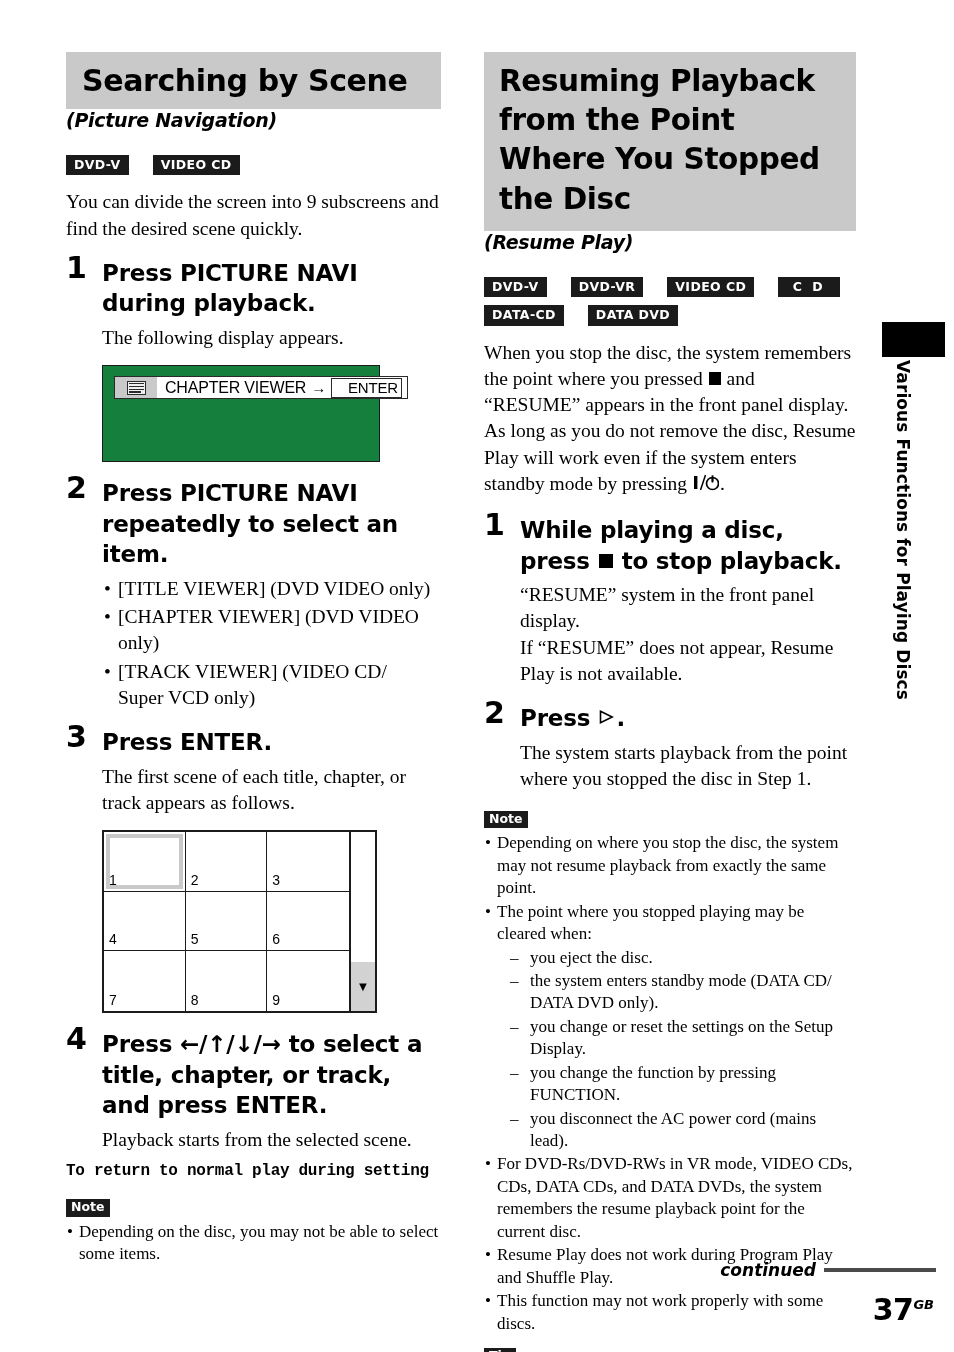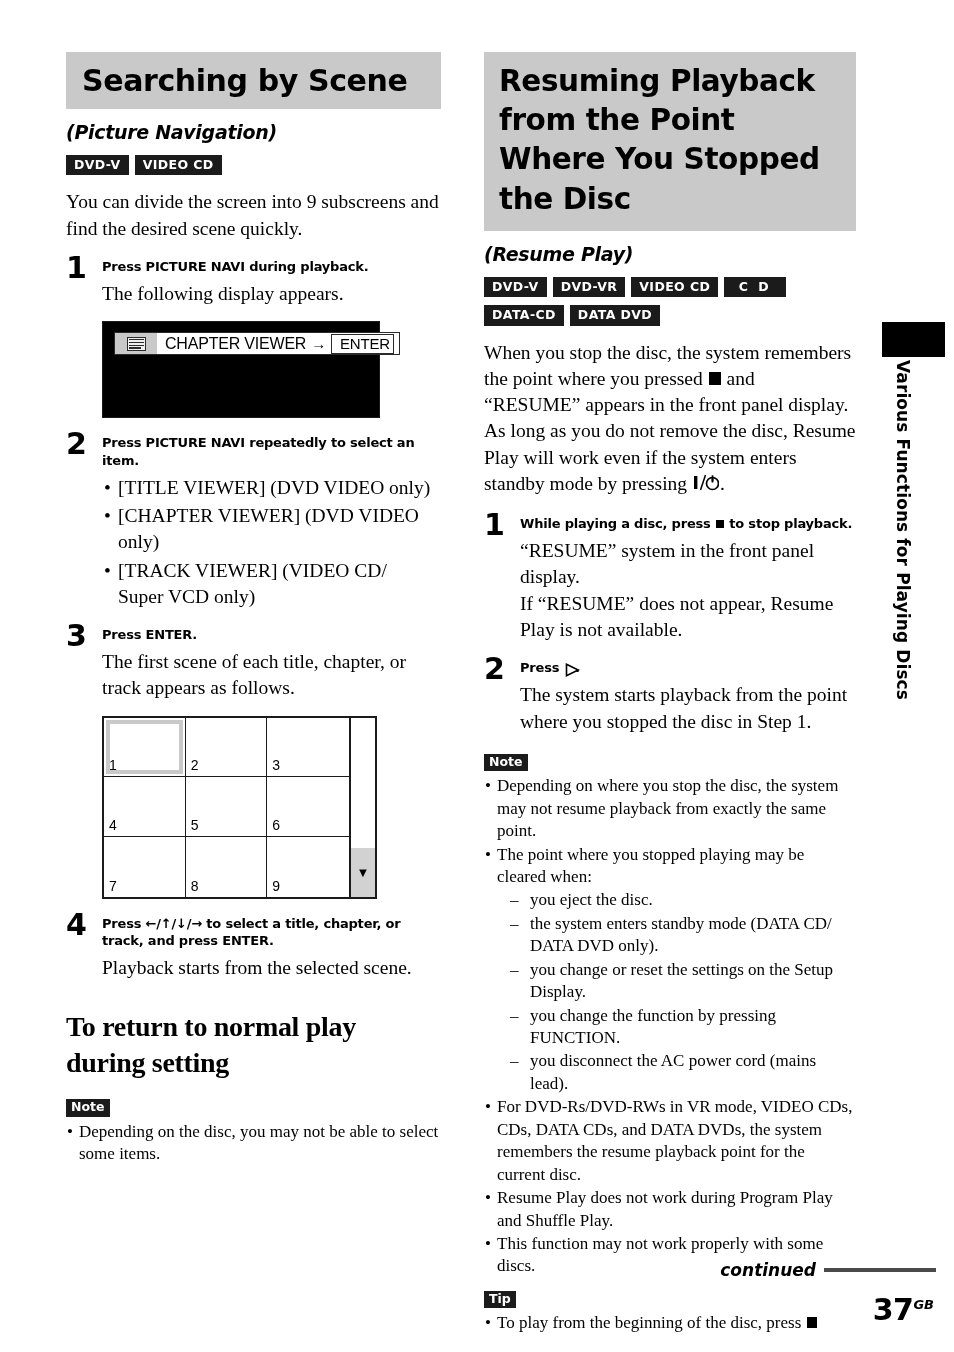--- a/index.html
+++ b/index.html
@@ -29,26 +29,26 @@
     letter-spacing:-0.4px;
     padding:9px 0 9px 16px;
   }
   .sec-head.tall { font-size:29.5px; line-height:1.33; padding:10px 14px 12px 15px; }
 
   .sec-sub {
     font-family:"DejaVu Sans", sans-serif;
     font-weight:700;
     font-style:italic;
     font-size:19px;
-    margin-top:12px;
+    margin-top:0;
     letter-spacing:-0.3px;
   }
 
   
-  .badges { margin-top:12px; display:flex; flex-wrap:wrap; gap:8px 6px; }
+  .badges { margin-top:24px; display:flex; flex-wrap:wrap; gap:8px 24px; }
   .badge {
     background:#1b1b1b;
     color:#ffffff;
     font-family:"DejaVu Sans", sans-serif;
     font-weight:700;
     font-size:12.5px;
     letter-spacing:0.4px;
     padding:3px 8px 3px 8px;
     line-height:1.15;
     white-space:nowrap;
@@ -74,47 +74,47 @@
     font-size:30px;
     line-height:0.95;
     width:36px;
     flex:0 0 36px;
     margin-top:-4px;
   }
   .step-body { flex:1 1 auto; }
   .step-title {
     font-family:"DejaVu Sans", sans-serif;
     font-weight:700;
-    font-size:13px;
+    font-size:23px;
     line-height:1.33;
     letter-spacing:-0.2px;
   }
   .step-text { font-size:19.5px; line-height:1.345; margin-top:6px; }
 
   ul.bullets { list-style:none; margin:6px 8px 0 0; padding:0; }
   ul.bullets > li {
     font-size:19.5px;
     line-height:1.345;
     position:relative;
     padding-left:16px;
     margin-top:2px;
   }
   ul.bullets > li::before {
     content:"\2022";
     position:absolute; left:2px; top:0;
   }
 
   
   .sub-head {
-    font-family:Liberation Serif, serif;
-    font-weight:700;
-    font-size:28px;
+    font-family:Liberation Mono, monospace;
+    font-weight:700;
+    font-size:16px;
     line-height:1.28;
     letter-spacing:-0.3px;
-    margin-top:28px;
+    margin-top:8px;
   }
 
   
   .tagbox {
     display:inline-block;
     background:#1b1b1b;
     color:#fff;
     font-family:"DejaVu Sans", sans-serif;
     font-weight:700;
     font-size:12.5px;
@@ -142,21 +142,21 @@
   .notes ul.dashes > li::before { content:"\2013"; position:absolute; left:0; top:0; }
   .note-spacer { height:11px; }
 
   
   .osd {
     margin-top:14px;
     border:1.6px solid #1b1b1b;
     width:278px;
     height:97px;
     position:relative;
-    background:#000000;
+    background:#15803d;
   }
   .osd-bar {
     position:absolute; left:11px; top:10px;
     height:23px;
     display:flex; align-items:stretch;
     border:1.4px solid #2a2a2a;
   }
   .osd-icon-cell {
     background:#c9c9c9;
     width:42px;
@@ -183,21 +183,21 @@
     display:flex; align-items:center;
     padding:0 5px 0 8px;
     font-family:"Liberation Sans", sans-serif;
     font-size:16px;
     white-space:nowrap;
     letter-spacing:-0.2px;
   }
   .osd-arrow { margin:0 5px 0 5px; font-size:15px; }
   .osd-enter {
     border:1.4px solid #2a2a2a;
-    padding:0px 3px 1px 8px;
+    padding:0px 3px 1px 16px;
     font-family:"Liberation Sans", sans-serif;
     font-size:15px;
     line-height:1.15;
   }
 
   
   .grid-wrap {
     margin-top:14px;
     border:2px solid #1b1b1b;
     width:275px;

